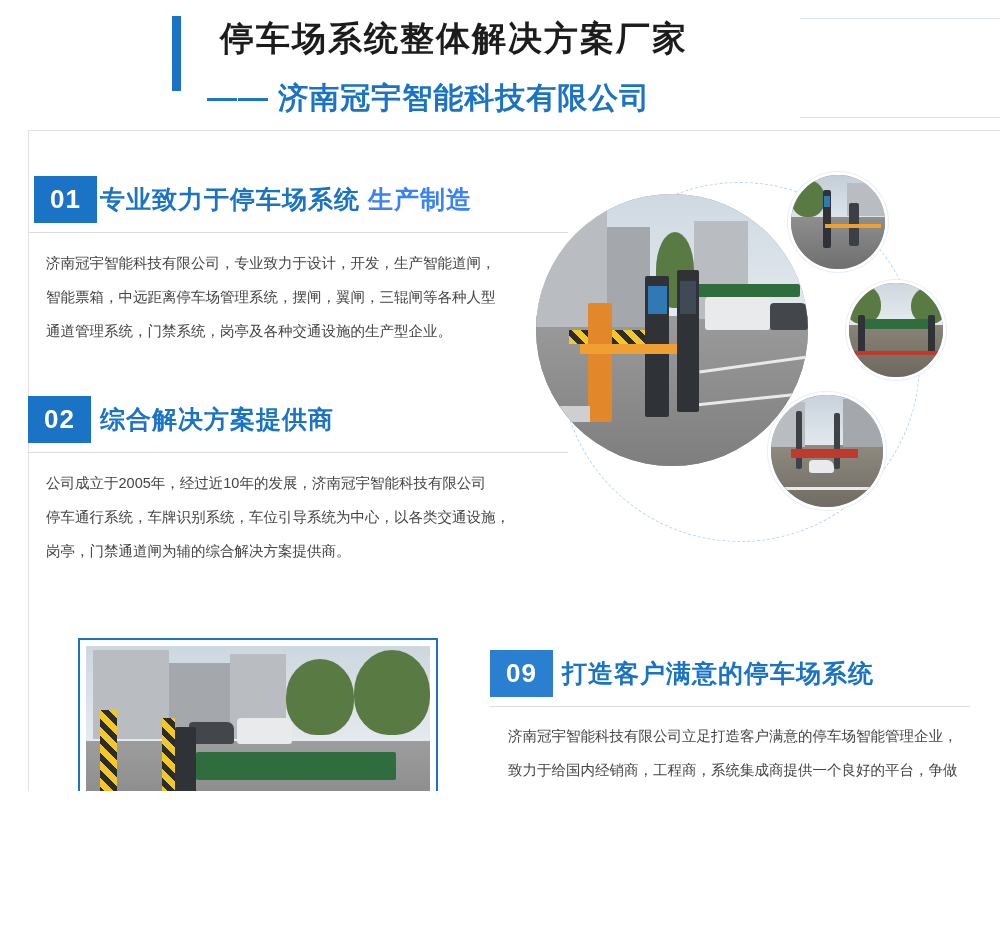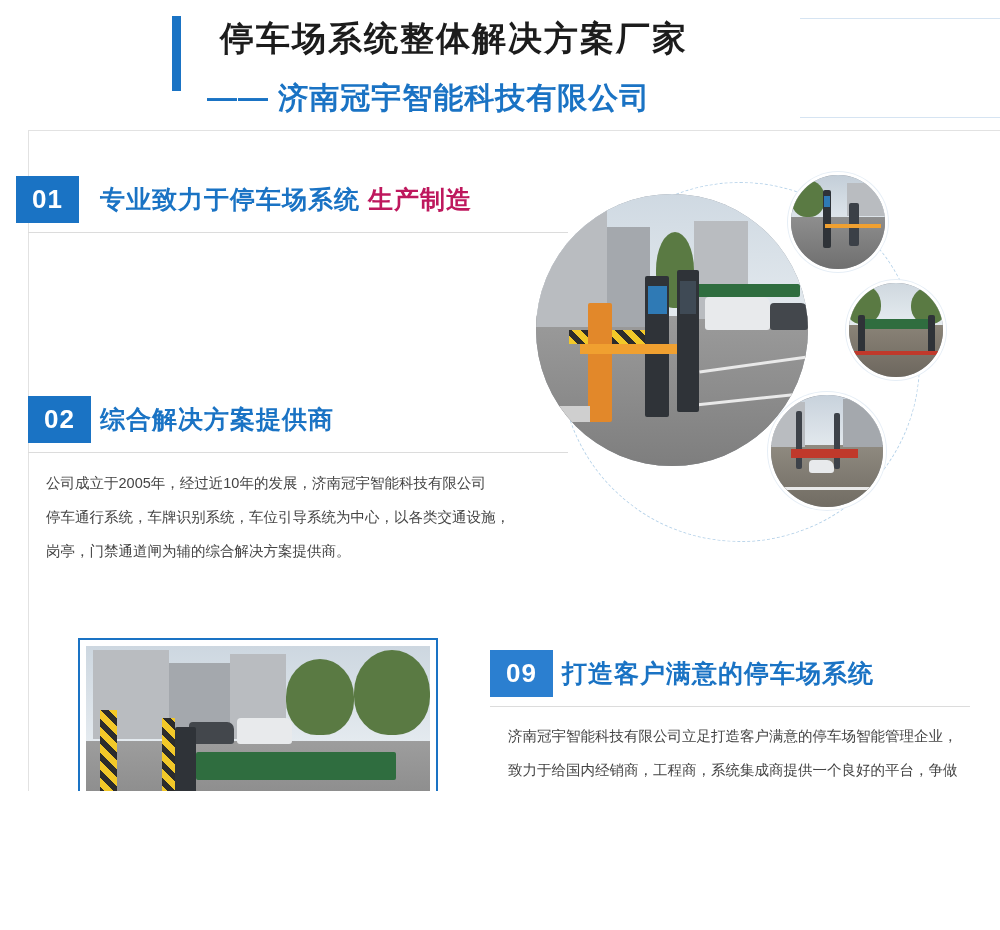--- a/index.html
+++ b/index.html
@@ -85,21 +85,21 @@
   .sec-num.light { background: #2b7fd0; }
   .sec-title {
     position: absolute;
     font-size: 25px;
     font-weight: bold;
     color: #1a1a1a;
     white-space: nowrap;
     letter-spacing: 1px;
   }
   .sec-title .blue { color: #1a73c4; }
-  .sec-title .dark { color: #be185d; }
+  .sec-title .dark { color: #3b82f6; }
   .sec-rule {
     position: absolute;
     height: 1px;
     background: #dcdcdc;
   }
   .sec-body {
     position: absolute;
     font-size: 14.5px;
     line-height: 2.35;
     color: #444;
@@ -180,26 +180,33 @@
 
   <div class="header">
     <div class="header-frame-right"></div>
     <div class="header-bar"></div>
     <div class="header-title">停车场系统整体解决方案厂家</div>
     <div class="header-sub">—— 济南冠宇智能科技有限公司</div>
   </div>
 
   <div class="body-frame"></div>
 
-  <div class="sec-num" style="left:16px; top:176px;">01</div>
+  <div class="sec-num" style="left:34px; top:176px;">01</div>
   <div class="sec-title" style="left:100px; top:183px;">
     <span class="blue">专业致力于停车场系统</span>
     <span class="dark">生产制造</span>
   </div>
   <div class="sec-rule" style="left:28px; top:232px; width:540px;"></div>
+  <div class="sec-body" style="left:46px; top:246px; width:500px;">
+    <div>济南冠宇智能科技有限公司，专业致力于设计，开发，生产智能道闸，</div>
+    <div>智能票箱，中远距离停车场管理系统，摆闸，翼闸，三辊闸等各种人型</div>
+    <div>
+      <span>通道管理系统，门禁系统，岗亭及各种交通设施的生产型企业。</span>
+    </div>
+  </div>
 
   <div class="sec-num" style="left:28px; top:396px;">02</div>
   <div class="sec-title" style="left:100px; top:403px;text-align:center;">
     <span class="blue">综合解决方案提供商</span>
   </div>
   <div class="sec-rule" style="left:28px; top:452px; width:540px;"></div>
   <div class="sec-body" style="left:46px; top:466px; width:500px;">
     <div>公司成立于2005年，经过近10年的发展，济南冠宇智能科技有限公司</div>
     <div>停车通行系统，车牌识别系统，车位引导系统为中心，以各类交通设施，</div>
     <div>岗亭，门禁通道闸为辅的综合解决方案提供商。</div>

